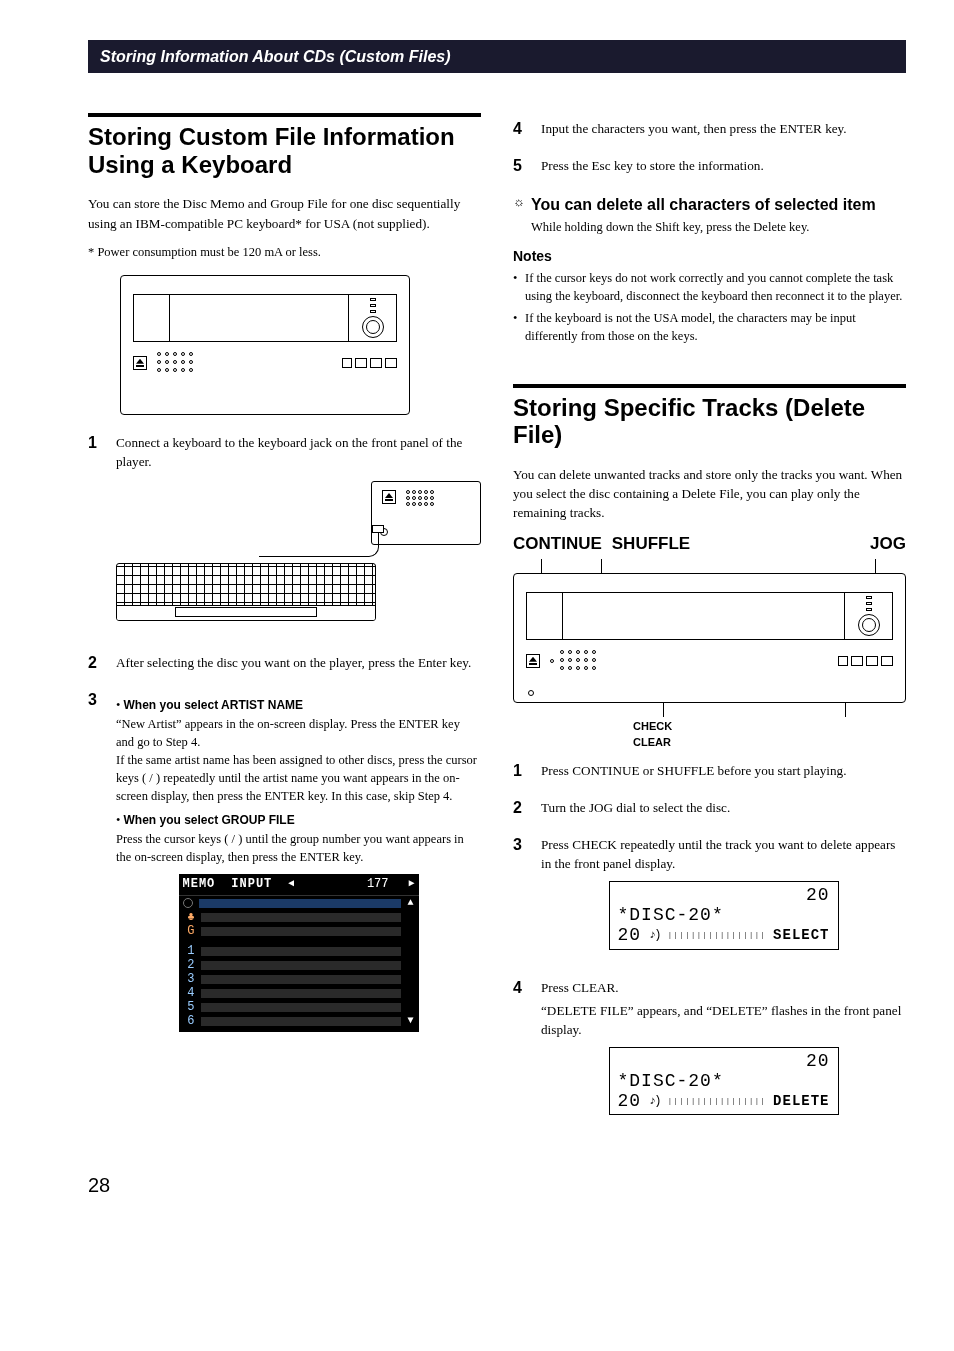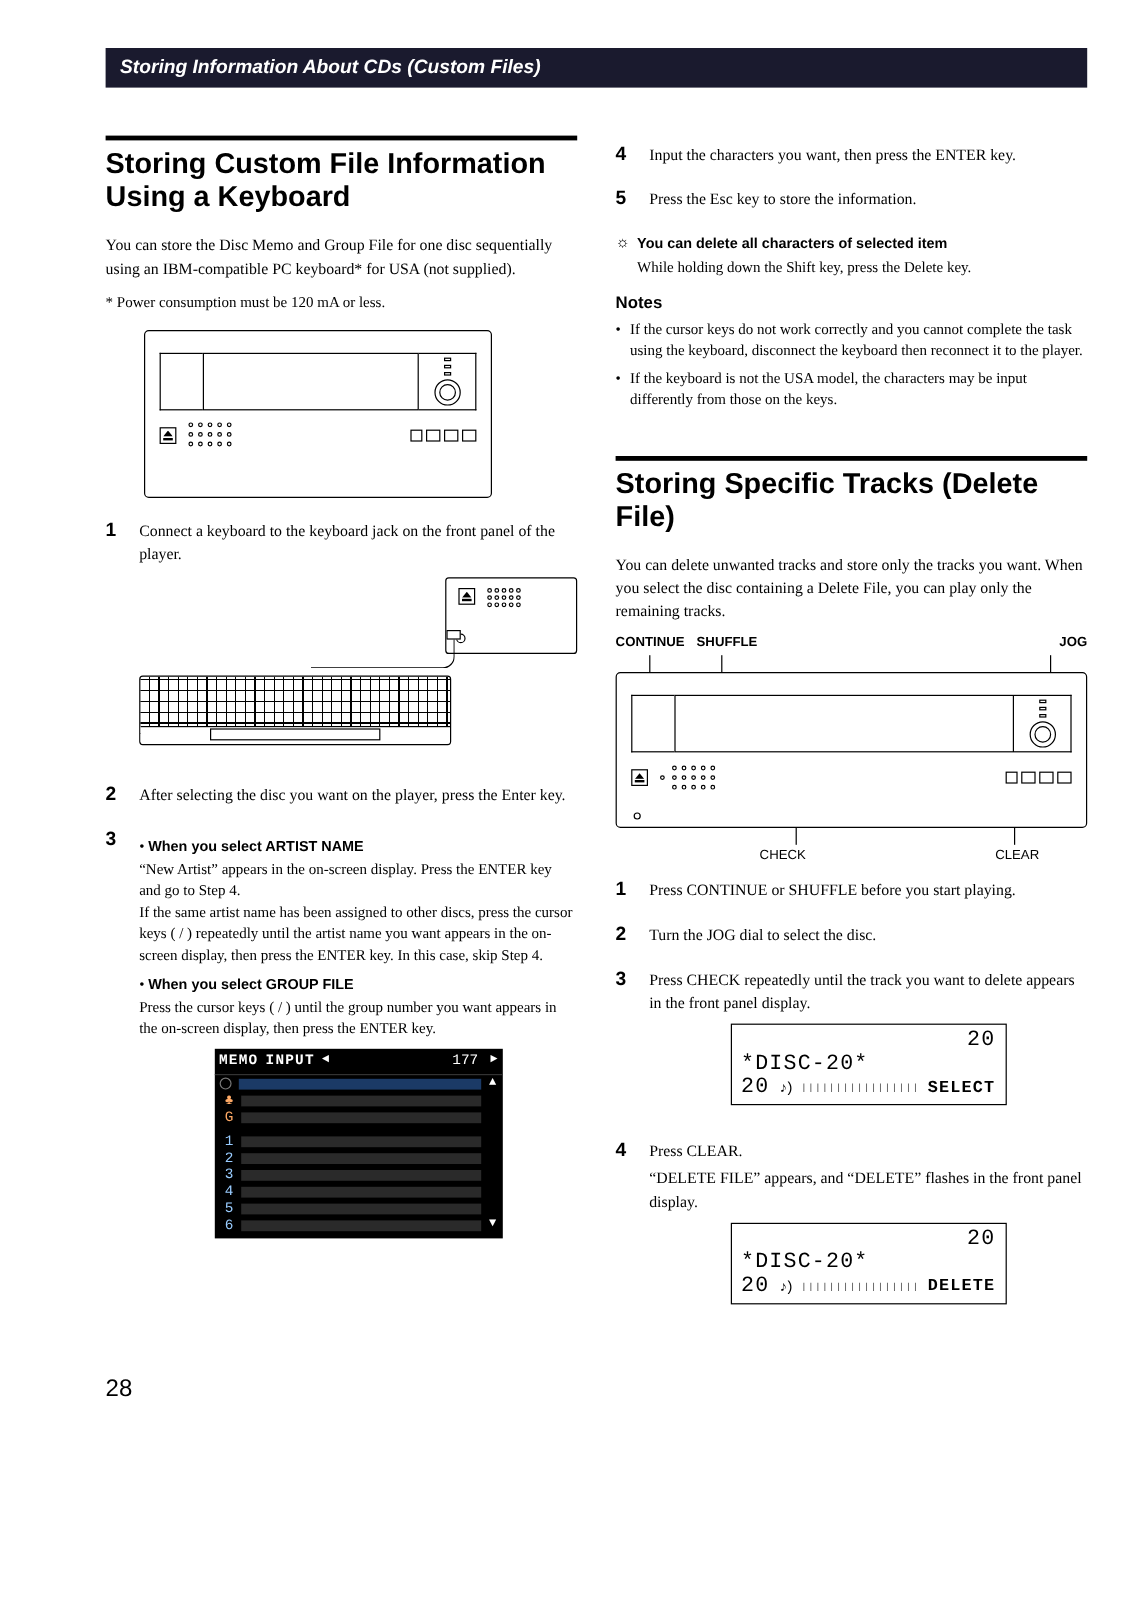--- a/index.html
+++ b/index.html
@@ -40,21 +40,21 @@
     font-weight: bold;
     font-size: 24px;
     line-height: 1.15;
     margin-bottom: 16px;
   }
   p { margin-bottom: 10px; }
   .footnote { font-size: 12.5px; margin-bottom: 14px; }
   .small-bold {
     font-family: Helvetica, Arial, sans-serif;
     font-weight: bold;
-    font-size: 12px;
+    font-size: 16px;
   }
   .illus {
     margin: 6px 0 18px 32px;
   }
   .device-box {
     width: 290px;
     height: 140px;
     border: 1.3px solid #000;
     border-radius: 4px;
     position: relative;
@@ -149,21 +149,21 @@
   }
   .osd {
     width: 240px;
     margin: 8px auto 0;
     background:#000;
     color:#fff;
     font-family: "Courier New", monospace;
     font-size: 12px;
     padding: 2px 0 4px;
   }
-  .osd-head { display:flex; align-items:center; gap:6px; padding: 0 4px 2px; border-bottom:1px solid #333;}
+  .osd-head { display:flex; align-items:center; gap:16px; padding: 0 4px 2px; border-bottom:1px solid #333;}
   .osd-head .lbl { font-weight:bold; letter-spacing:1px;}
   .osd-head .arrow { font-size:10px; }
   .osd-head .num { margin-left:auto; margin-right:4px;}
   .osd-row { display:flex; align-items:center; height:14px; padding:0 4px; gap:6px;}
   .osd-row .idx { width:12px; text-align:right; color:#9cf;}
   .osd-row .idx.top { color:#fa6;}
   .osd-row .bar { flex:1; height:9px; background:#2a2a2a; }
   .osd-row.active .bar { background:#1b3a66; }
   .osd-row .cursor { width:8px; text-align:center; font-size:10px;}
   .osd .disc-ico { width:10px; height:10px; border:1px solid #777; border-radius:50%; display:inline-block;}
@@ -179,29 +179,29 @@
     padding: 4px 8px 3px;
     letter-spacing: 1px;
   }
   .lcd .r1 { text-align: right; }
   .lcd .r2 { display:flex; align-items:flex-start; gap:8px;}
   .lcd .r3 { display:flex; align-items:center; gap:8px;}
   .lcd .trk-ico { font-size:12px; letter-spacing:-2px;}
   .lcd .ticks { flex:1; font-size:8px; letter-spacing:1px; overflow:hidden; white-space:nowrap; color:#444;}
   .lcd .big { font-size:14px; font-weight:bold;}
   .annot-row {
-    display:flex; font-family: Helvetica, Arial, sans-serif; font-weight:bold; font-size:11px;
+    display:flex; font-family: Helvetica, Arial, sans-serif; font-weight:bold; font-size:17px;
     margin-bottom:2px; position:relative;text-align:center;
   }
   .annot-row .a-left{ }
   .annot-row .a-mid{ margin-left:10px;}
   .annot-row .a-right{ margin-left:auto;}
   .annot-bot {
-    display:flex; font-family: Helvetica, Arial, sans-serif; font-weight:normal; font-size:11px;
-    justify-content:space-between; padding: 0 40px 0 120px; margin-top:2px;
+    display:flex; font-family: Helvetica, Arial, sans-serif; font-weight:bold; font-size:11px;
+    justify-content:center; padding: 0 40px 0 120px; margin-top:2px;flex-direction:column;
   }
   .annot-lines-top { position:relative; height:14px; margin:0 0 0 0;}
   .annot-lines-top span{ position:absolute; top:0; bottom:0; border-left:1px solid #000;}
   .annot-lines-bot { position:relative; height:14px;}
   .annot-lines-bot span{ position:absolute; top:0; bottom:0; border-left:1px solid #000;}
   .page-num {
     font-family: Helvetica, Arial, sans-serif;
     font-size: 20px;
     margin-top: 28px;
   }

